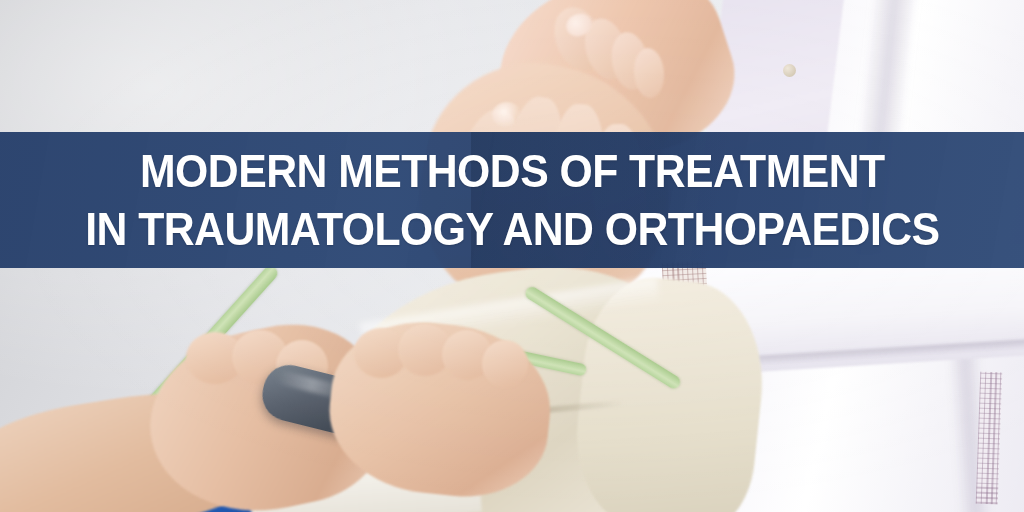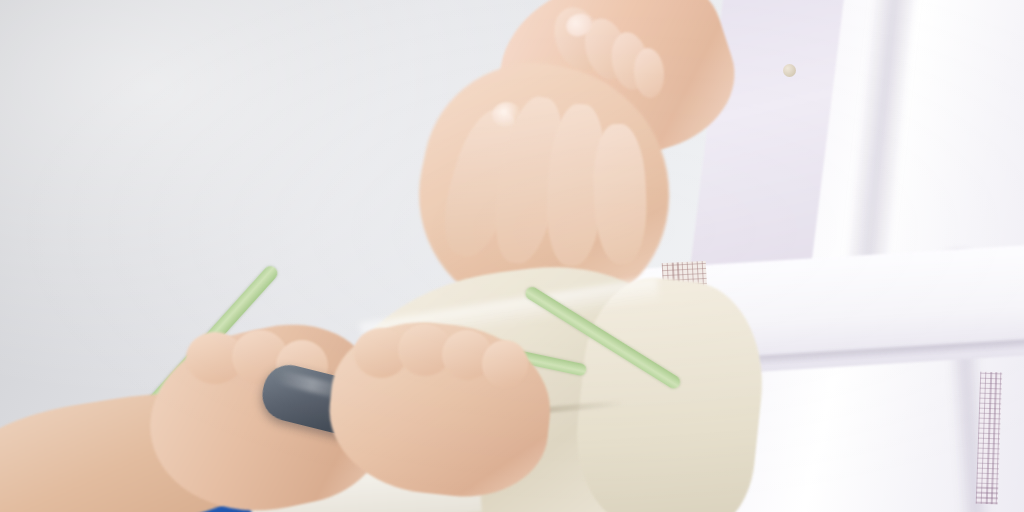--- a/index.html
+++ b/index.html
@@ -313,14 +313,18 @@
 
     <div class="hand-right"></div>
     <div class="knuckle r1"></div>
     <div class="knuckle r2"></div>
     <div class="knuckle r3"></div>
     <div class="knuckle r4"></div>
 
     <div class="photo-soften"></div>
   </div>
 
+  <div class="title-band">
+    <div class="title-line l1">MODERN METHODS OF TREATMENT</div>
+    <div class="title-line l2">IN TRAUMATOLOGY AND ORTHOPAEDICS</div>
+  </div>
 
 </div>
 
 </body></html>

